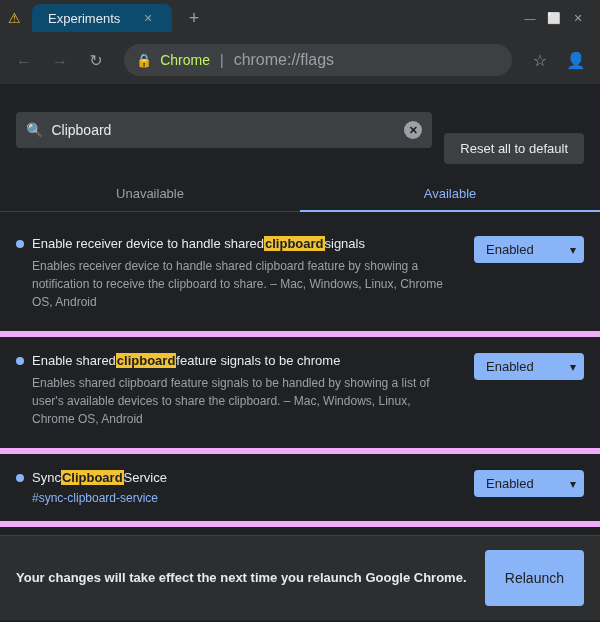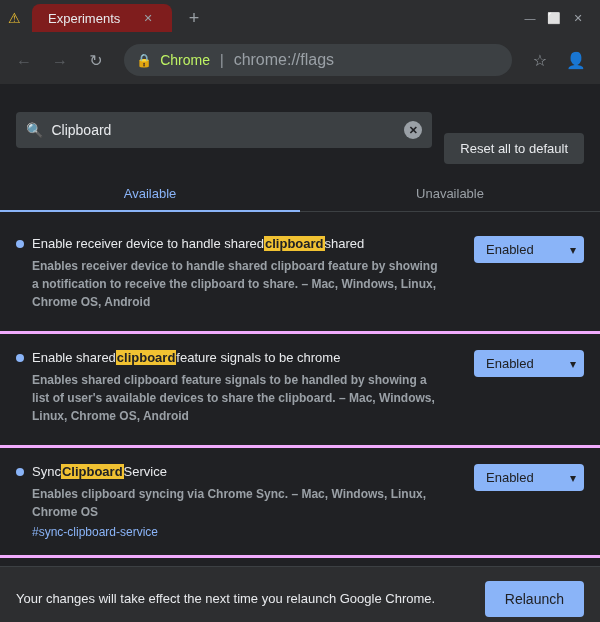--- a/index.html
+++ b/index.html
@@ -26,21 +26,21 @@
       align-items: center;
       gap: 6px;
     }
     .warning-icon {
       width: 16px;
       height: 16px;
       color: #f1c232;
       font-size: 14px;
     }
     .tab {
-      background: #7f1d1d;
+      background: #0c4a6e;
       border-radius: 8px 8px 0 0;
       padding: 6px 16px;
       display: flex;
       align-items: center;
       gap: 8px;
       font-size: 13px;
       color: #e8eaed;
       min-width: 140px;
       position: relative;
     }
@@ -233,21 +233,21 @@
       height: 2px;
       background: #8ab4f8;
     }
 
     
     .flags-list {
       padding: 8px 0;
     }
     .flag-item {
       padding: 16px 16px;
-      border-bottom: 3px solid #f0abfc;
+      border-bottom: 6px solid #f0abfc;
       display: flex;
       align-items: flex-start;
       gap: 28px;
     }
     .flag-content {
       flex: 1;
     }
     .flag-title {
       font-size: 13px;
       font-weight: 500;
@@ -272,21 +272,20 @@
       color: #202124;
       font-weight: bold;
       padding: 0 1px;
     }
     .flag-description {
       font-size: 12px;
       color: #9aa0a6;
       line-height: 1.5;
       margin-bottom: 4px;
       padding-left: 16px;
-      font-weight: bold;
     }
     .flag-link {
       color: #8ab4f8;
       font-size: 12px;
       text-decoration: none;
       padding-left: 16px;
       display: block;
     }
     .flag-control {
       display: flex;
@@ -331,29 +330,29 @@
       align-items: center;
       justify-content: space-between;
       gap: 12px;
       position: sticky;
       bottom: 0;
     }
     .bottom-text {
       font-size: 13px;
       color: #e8eaed;
       flex: 1;
-      font-weight: 400;
+      font-weight: 700;
       line-height: 1.4;
     }
     .relaunch-btn {
       background: #8ab4f8;
       border: none;
       border-radius: 4px;
       color: #202124;
-      padding: 10px 20px;
+      padding: 20px 20px;
       font-size: 14px;
       font-weight: 500;
       cursor: pointer;
       white-space: nowrap;
     }
   </style>
 </head>
 <body>
 
 <div class="title-bar">
@@ -391,37 +390,37 @@
   <div class="search-bar-container">
     <div class="search-bar">
       <span class="search-icon">🔍</span>
       <input class="search-input" type="text" value="Clipboard" placeholder="Clipboard" style="">
       <div class="search-clear">✕</div>
     </div>
     <button class="reset-btn">Reset all to default</button>
   </div>
 
   <div class="tabs-row">
+    <div class="tab-item">
+      <span>Unavailable</span>
+    </div>
     <div class="tab-item active">
       <span>Available</span>
-    </div>
-    <div class="tab-item">
-      <span>Unavailable</span>
     </div>
   </div>
 
   <div class="flags-list">
 
     <div class="flag-item">
       <div class="flag-content">
         <div class="flag-title">
           <span class="flag-dot"></span>
             <span>Enable receiver device to handle shared </span>
             <span class="highlight">clipboard</span>
-            <span> shared</span>
+            <span> signals</span>
         </div>
         <div class="flag-description">Enables receiver device to handle shared clipboard feature by showing a notification to receive the clipboard to share. – Mac, Windows, Linux, Chrome OS, Android</div>
       </div>
       <div class="flag-control">
         <div class="select-wrapper">
           <select class="flag-select">
             <option>Default</option>
             <option selected="">Enabled</option>
             <option>Disabled</option>
           </select>
@@ -451,21 +450,20 @@
     </div>
 
     <div class="flag-item">
       <div class="flag-content">
         <div class="flag-title">
           <span class="flag-dot"></span>
             <span>Sync </span>
             <span class="highlight">Clipboard</span>
             <span> Service</span>
         </div>
-        <div class="flag-description">Enables clipboard syncing via Chrome Sync. – Mac, Windows, Linux, Chrome OS</div>
         <a class="flag-link">#sync-clipboard-service</a>
       </div>
       <div class="flag-control">
         <div class="select-wrapper">
           <select class="flag-select">
             <option>Default</option>
             <option selected="">Enabled</option>
             <option>Disabled</option>
           </select>
         </div>

